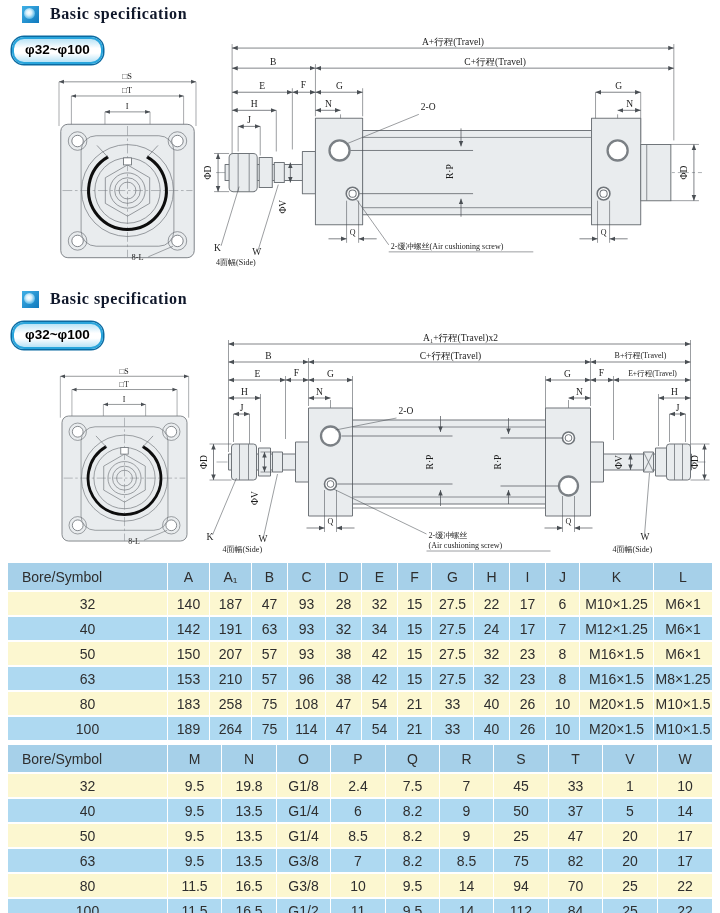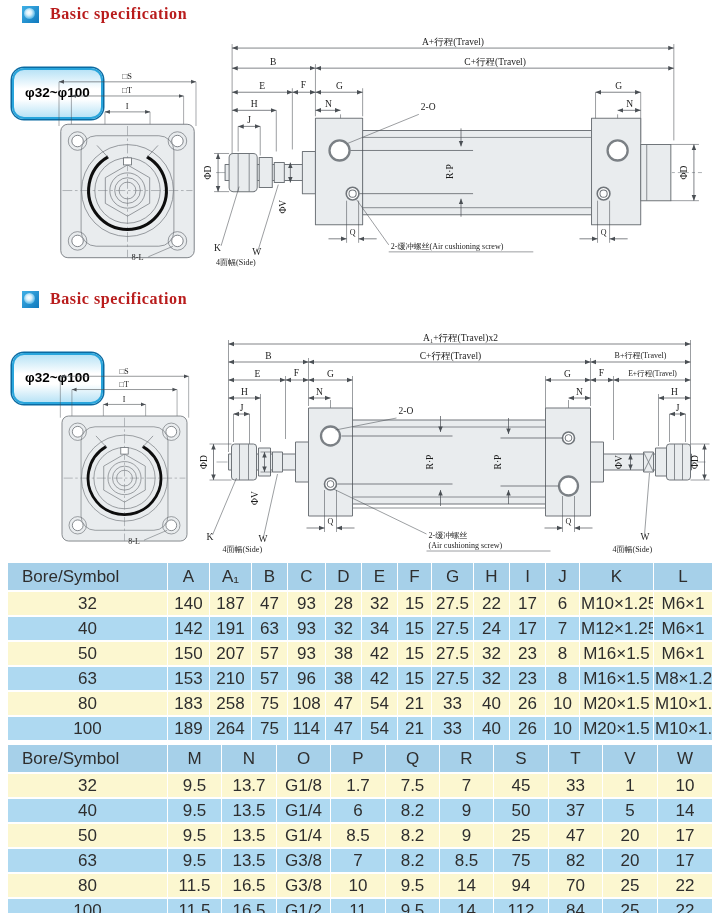--- a/index.html
+++ b/index.html
@@ -7,49 +7,49 @@
         font-family:"Liberation Sans",sans-serif;}
 
   
   .sec-head{position:absolute;left:22px;display:flex;align-items:center;gap:11px;}
   .sec-icon{width:17px;height:17px;background:linear-gradient(135deg,#3fb0e6,#1079bd);
             position:relative;flex:0 0 auto;}
   .sec-icon::after{content:"";position:absolute;left:2px;top:2px;width:11px;height:11px;
             border-radius:50%;
             background:radial-gradient(circle at 45% 42%, #ffffff 0%, #d9f1fc 30%, #58b7e6 70%, #1079bd 100%);}
   .sec-title{font-family:"Liberation Serif",serif;font-weight:bold;font-size:16px;
-            letter-spacing:.6px;color:#b91c1c;}
+            letter-spacing:.6px;color:#0f172a;}
 
   
-  .pill{position:absolute;left:12px;height:17px;line-height:16px;padding:15px 11px;
+  .pill{position:absolute;left:12px;height:17px;line-height:16px;padding:3px 11px;
         border:2px solid var(--pill-border,#29a5dc);border-radius:12px;
         box-shadow:0 0 0 1.5px #0b6aa1;
         background:linear-gradient(180deg,#b9e3f6 0%,#ffffff 40%,#ffffff 62%,#b9e3f6 100%);
-        font-weight:bold;font-size:13.5px;color:#000;margin-top:31px;}
+        font-weight:bold;font-size:13.5px;color:#000;}
 
   
   svg{position:absolute;overflow:visible;}
   .bd{fill:#e9ecee;stroke:#70757a;stroke-width:1;stroke-linejoin:round;}
   .thin{stroke:#70757a;stroke-width:.8;fill:none;}
   .dim{stroke:#4a4f54;stroke-width:.7;fill:none;}
   .ext{stroke:#4a4f54;stroke-width:.55;fill:none;}
   .ctr{stroke:#8b9095;stroke-width:.7;stroke-dasharray:11 3 3 3;fill:none;}
   .blk{stroke:#0d0d0d;stroke-width:3.4;fill:none;}
   .prt{fill:#fff;stroke:#7b8085;stroke-width:2.3;}
   .prs{fill:#fff;stroke:#70757a;stroke-width:1.6;}
   .prs2{fill:#fff;stroke:#70757a;stroke-width:1;}
   .dt{font-family:"Liberation Serif",serif;font-size:9.5px;fill:#1c1c1c;text-anchor:middle;}
   .dtl{font-family:"Liberation Serif",serif;font-size:9.5px;fill:#1c1c1c;text-anchor:start;}
   .sm{font-size:8px;}
   .s7{font-size:7.6px;}
 
   
   .tbl-wrap{position:absolute;left:8px;width:704px;}
   table.spec{border-collapse:separate;border-spacing:0 2px;table-layout:fixed;width:100%;
-             font-size:17px;color:#2e2e2e;}
+             font-size:14px;color:#2e2e2e;}
   table.spec td{border-right:1px solid #fff;text-align:center;overflow:hidden;white-space:nowrap;}
   table.spec td:last-child{border-right:none;}
   table.spec tr.hrow td{background:var(--table-header,#a6d0e9);height:25px;}
   table.spec tr.yrow td{background:var(--row-yellow,#fcf7d0);height:21px;}
   table.spec tr.brow td{background:var(--row-blue,#aed9f1);height:21px;}
   table.spec td.corner{text-align:left;padding-left:14px;}
 </style>
 </head>
 <body>
 
@@ -534,23 +534,23 @@
             <td>Q</td>
             <td>R</td>
             <td>S</td>
             <td>T</td>
             <td>V</td>
             <td>W</td>
           </tr>
           <tr class="yrow">
             <td>32</td>
             <td>9.5</td>
-            <td>13.7</td>
+            <td>19.8</td>
             <td>G1/8</td>
-            <td>1.7</td>
+            <td>2.4</td>
             <td>7.5</td>
             <td>7</td>
             <td>45</td>
             <td>33</td>
             <td>1</td>
             <td>10</td>
           </tr>
           <tr class="brow">
             <td>40</td>
             <td>9.5</td>

